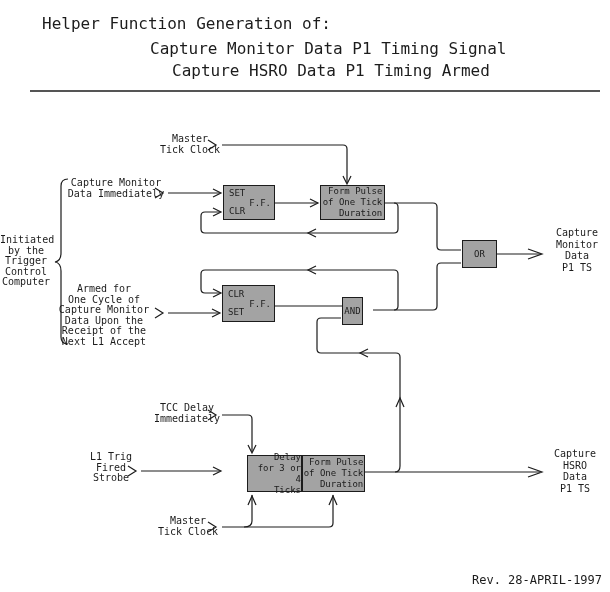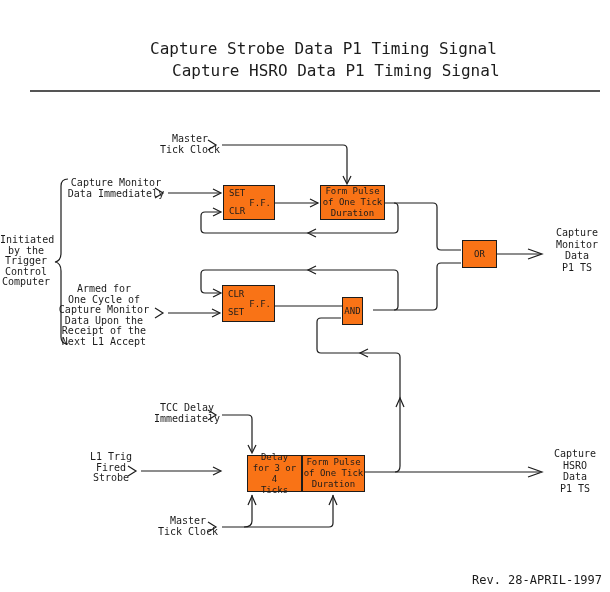--- a/index.html
+++ b/index.html
@@ -6,38 +6,39 @@
   #canvas{
     position:relative;width:610px;height:592px;background:#ffffff;
     font-family:"DejaVu Sans Mono", monospace;color:#1c1c1c;overflow:hidden;
   }
   .title-line{position:absolute;font-size:16px;white-space:nowrap;letter-spacing:0;}
   .lbl{
     position:absolute;font-size:10px;line-height:10.5px;text-align:center;
     white-space:pre-line;
   }
   .box{
-    position:absolute;border:1px solid #1c1c1c;background:#f97316;
-    font-size:9px;line-height:11px;text-align:center;white-space:pre-line;
+    position:absolute;border:1px solid #1c1c1c;background:#a3a3a3;
+    font-size:9px;line-height:11px;text-align:right;white-space:pre-line;
     display:flex;align-items:center;justify-content:center;box-sizing:border-box;
   }
   .ffbox{display:block;}
   .ffbox span{position:absolute;font-size:9px;line-height:9px;white-space:nowrap;}
   .rev{position:absolute;font-size:12px;white-space:nowrap;margin-top:16px;}
   svg{position:absolute;left:0;top:0;}
   .wire{stroke:#1c1c1c;stroke-width:1.2;fill:none;}
   .thick{stroke-width:1.5;}
 </style>
 </head>
 <body>
 
 <div id="canvas">
 
-  <div class="title-line" style="left:150px;top:39px;">Capture Strobe Data P1 Timing Signal</div>
-  <div class="title-line" style="left:172px;top:61px;">Capture HSRO Data P1 Timing Signal</div>
+  <div class="title-line" style="left:42px;top:14px;">Helper Function Generation of:</div>
+  <div class="title-line" style="left:150px;top:39px;">Capture Monitor Data P1 Timing Signal</div>
+  <div class="title-line" style="left:172px;top:61px;">Capture HSRO Data P1 Timing Armed</div>
 
   <svg width="610" height="592" viewBox="0 0 610 592">
 
     <path class="wire thick" d="M30,91 H600"></path>
 
     <path class="wire" d="M68,179 Q61,179 61,186 V253 Q61,261 55,262 Q61,263 61,271 V337 Q61,344 68,344"></path>
 
     <path class="wire" d="M222,145 H343 Q347,145 347,149 V183"></path>
     <path class="wire" d="M343,176 L347,184 L351,176"></path>
     <path class="wire" d="M208,140 L216,145 L208,150"></path>

